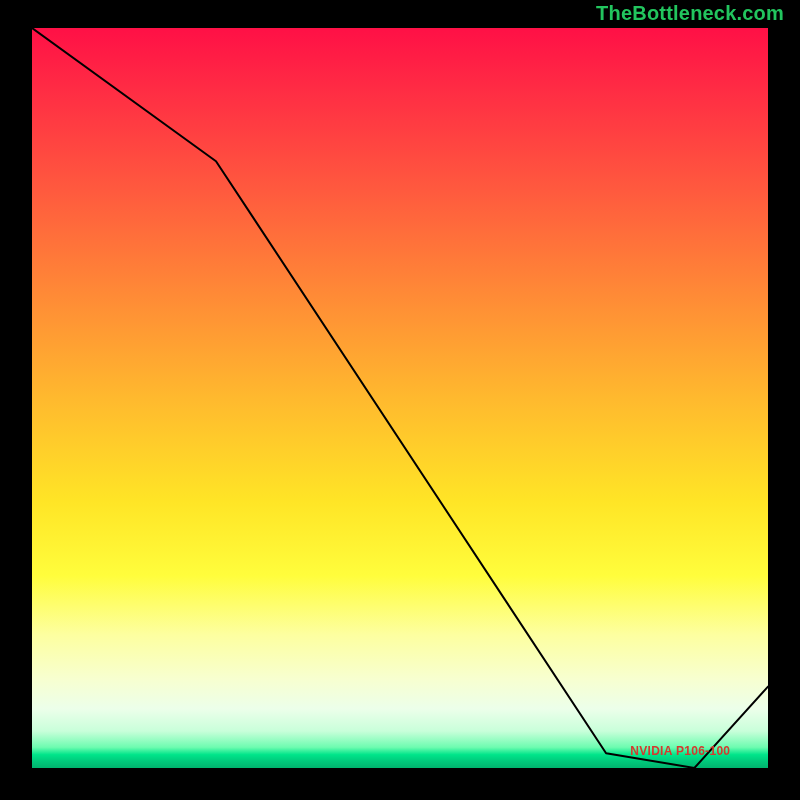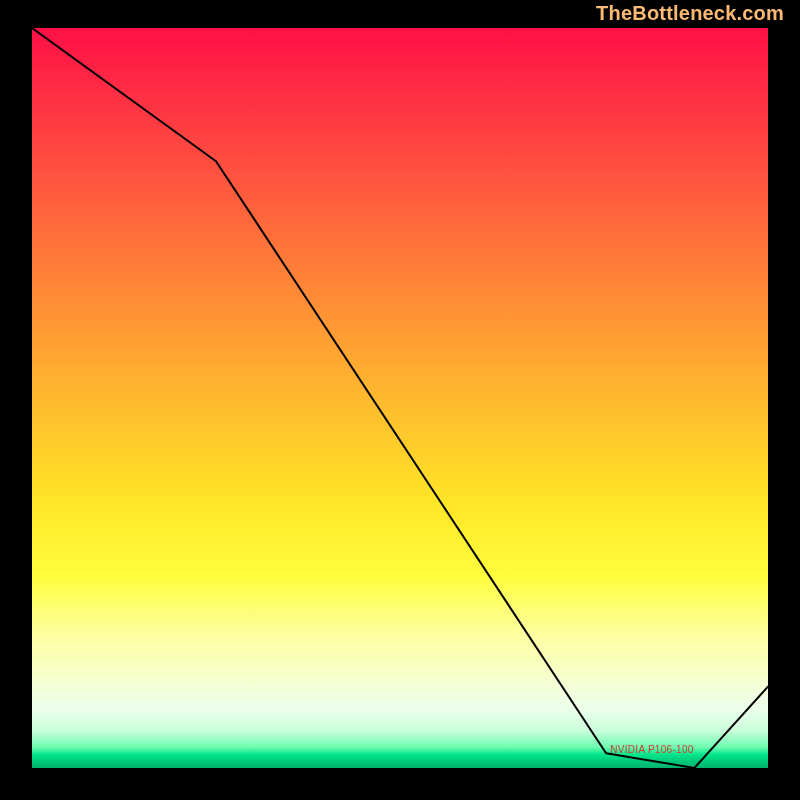--- a/index.html
+++ b/index.html
@@ -15,21 +15,21 @@
     position: absolute;
     left: 0; top: 0;
     width: 800px;
     height: 800px;
     background: #000;
   }
   .attribution {
     position: absolute;
     top: 2px;
     right: 16px;
-    color: #fdba74;
+    color: #22c55e;
     font-size: 20px;
     font-weight: 600;
     letter-spacing: 0.2px;
   }
   .plot {
     position: absolute;
     left: 32px;
     top: 28px;
     width: 736px;
     height: 740px;
@@ -64,24 +64,25 @@
   .curve path {
     fill: none;
     stroke: #000;
     stroke-width: 2;
     stroke-linejoin: round;
     stroke-linecap: round;
   }
   .gpu-label {
     position: absolute;
     color: #d33a2f;
-    font-size: 10px;
-    font-weight: 400;
+    font-size: 12px;
+    font-weight: 700;
     letter-spacing: 0.3px;
     white-space: nowrap;
+    margin-left: 20px;
   }
 </style>
 </head>
 <body>
 
 <div class="frame">
 
   <div class="attribution">TheBottleneck.com</div>
 
   <div class="plot">

